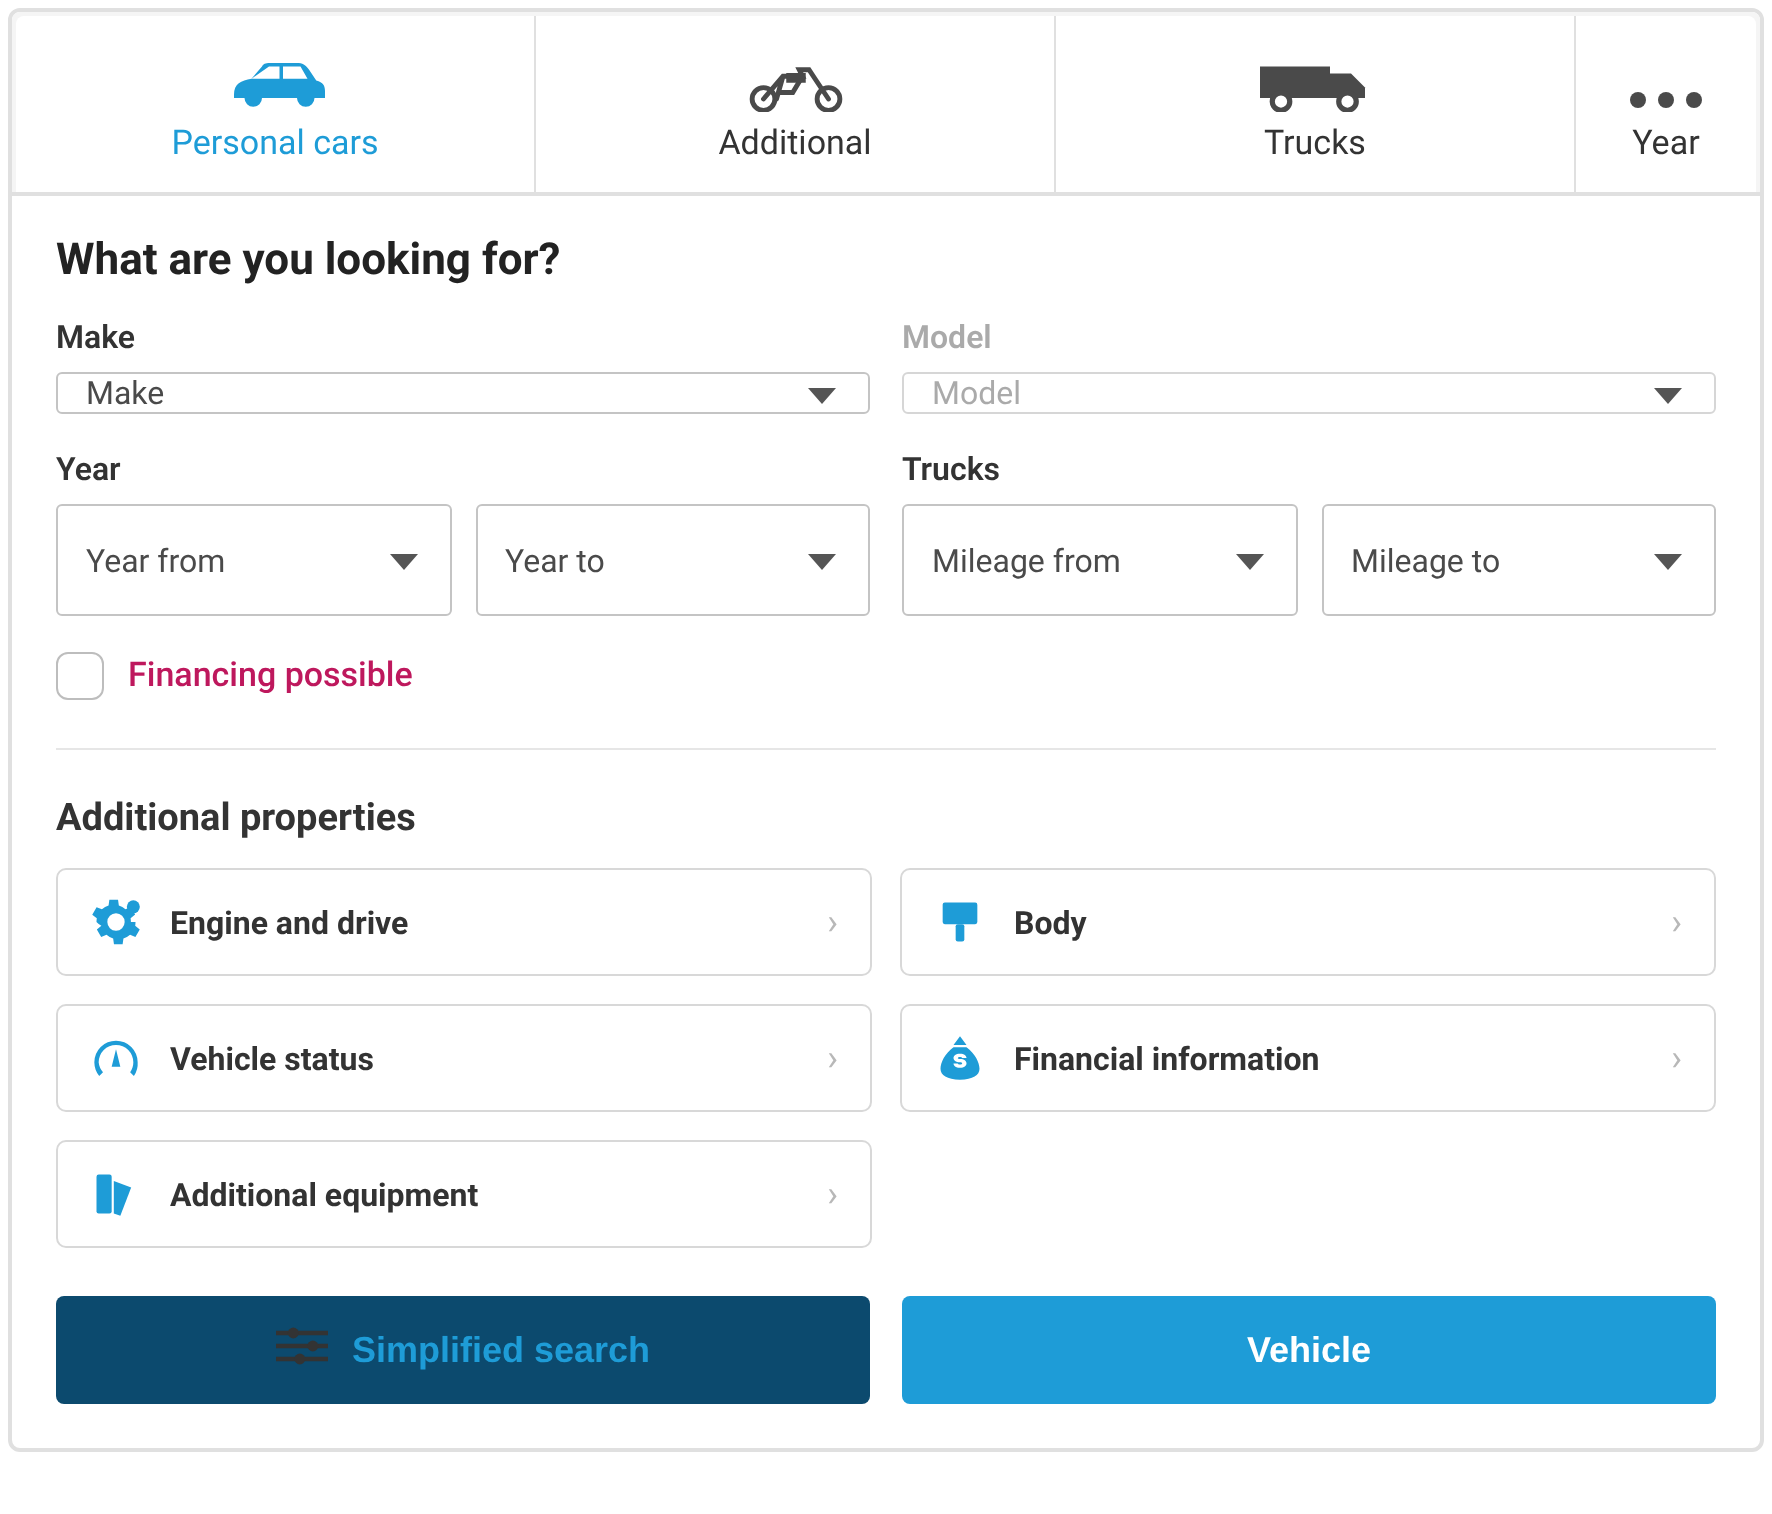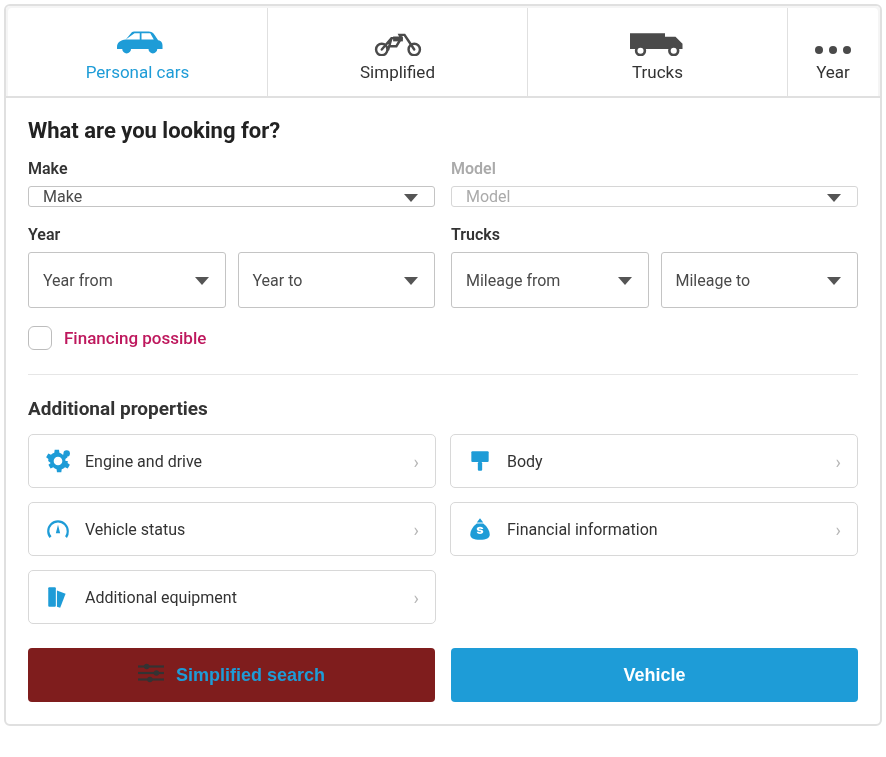--- a/index.html
+++ b/index.html
@@ -127,40 +127,40 @@
   background: #fff;
 }
 .prop-icon {
   width: 26px;
   height: 26px;
   display: flex;
   align-items: center;
   justify-content: center;
 }
 .prop-icon svg { fill: #1e9cd7; width: 26px; height: 26px; }
-.prop-label { flex: 1; font-size: 16px; font-weight: 400; color: #333; }
+.prop-label { flex: 1; font-size: 16px; font-weight: 700; color: #333; }
 .prop-chev { color: #b8b8b8; font-size: 18px; }
 .actions {
   display: flex;
   gap: 16px;
 }
 .btn {
   flex: 1;
   height: 54px;
   border: none;
   border-radius: 4px;
   font-size: 18px;
   font-weight: 600;
   cursor: pointer;
   display: flex;
   align-items: center;
   justify-content: center;
   gap: 12px;
 }
-.btn-secondary { background: #7f1d1d; color: #1e9cd7; }
+.btn-secondary { background: #0c4a6e; color: #1e9cd7; }
 .btn-secondary svg { fill: #333; width: 26px; height: 20px; }
 .btn-primary { background: #1e9cd7; color: #fff; }
 </style>
 </head>
 <body>
 
 <div class="container">
 
   <div class="tabs">
     <div class="tab active">
@@ -173,21 +173,21 @@
     </div>
     <div class="tab">
       <span class="tab-icon">
         <svg viewBox="0 0 64 32" width="54" height="26">
             <circle cx="12" cy="24" r="7" fill="none" stroke="#4a4a4a" stroke-width="3"></circle>
             <circle cx="52" cy="24" r="7" fill="none" stroke="#4a4a4a" stroke-width="3"></circle>
             <path d="M12 24 L24 10 L36 10 L34 6 L40 6 L44 12 L52 24 M24 10 L20 24 M36 10 L30 20 L22 20" fill="none" stroke="#4a4a4a" stroke-width="3" stroke-linecap="round"></path>
             <path d="M26 8 L38 8 L38 14 L26 14 Z"></path>
           </svg>
       </span>
-      <span class="tab-label">Simplified</span>
+      <span class="tab-label">Additional</span>
     </div>
     <div class="tab">
       <span class="tab-icon">
         <svg viewBox="0 0 72 32" width="64" height="28">
             <rect x="4" y="6" width="40" height="18"></rect>
             <path d="M44 10 L56 10 L64 18 L64 24 L44 24 Z"></path>
             <circle cx="16" cy="26" r="5" fill="#fff" stroke="#4a4a4a" stroke-width="3"></circle>
             <circle cx="54" cy="26" r="5" fill="#fff" stroke="#4a4a4a" stroke-width="3"></circle>
           </svg>
       </span>

